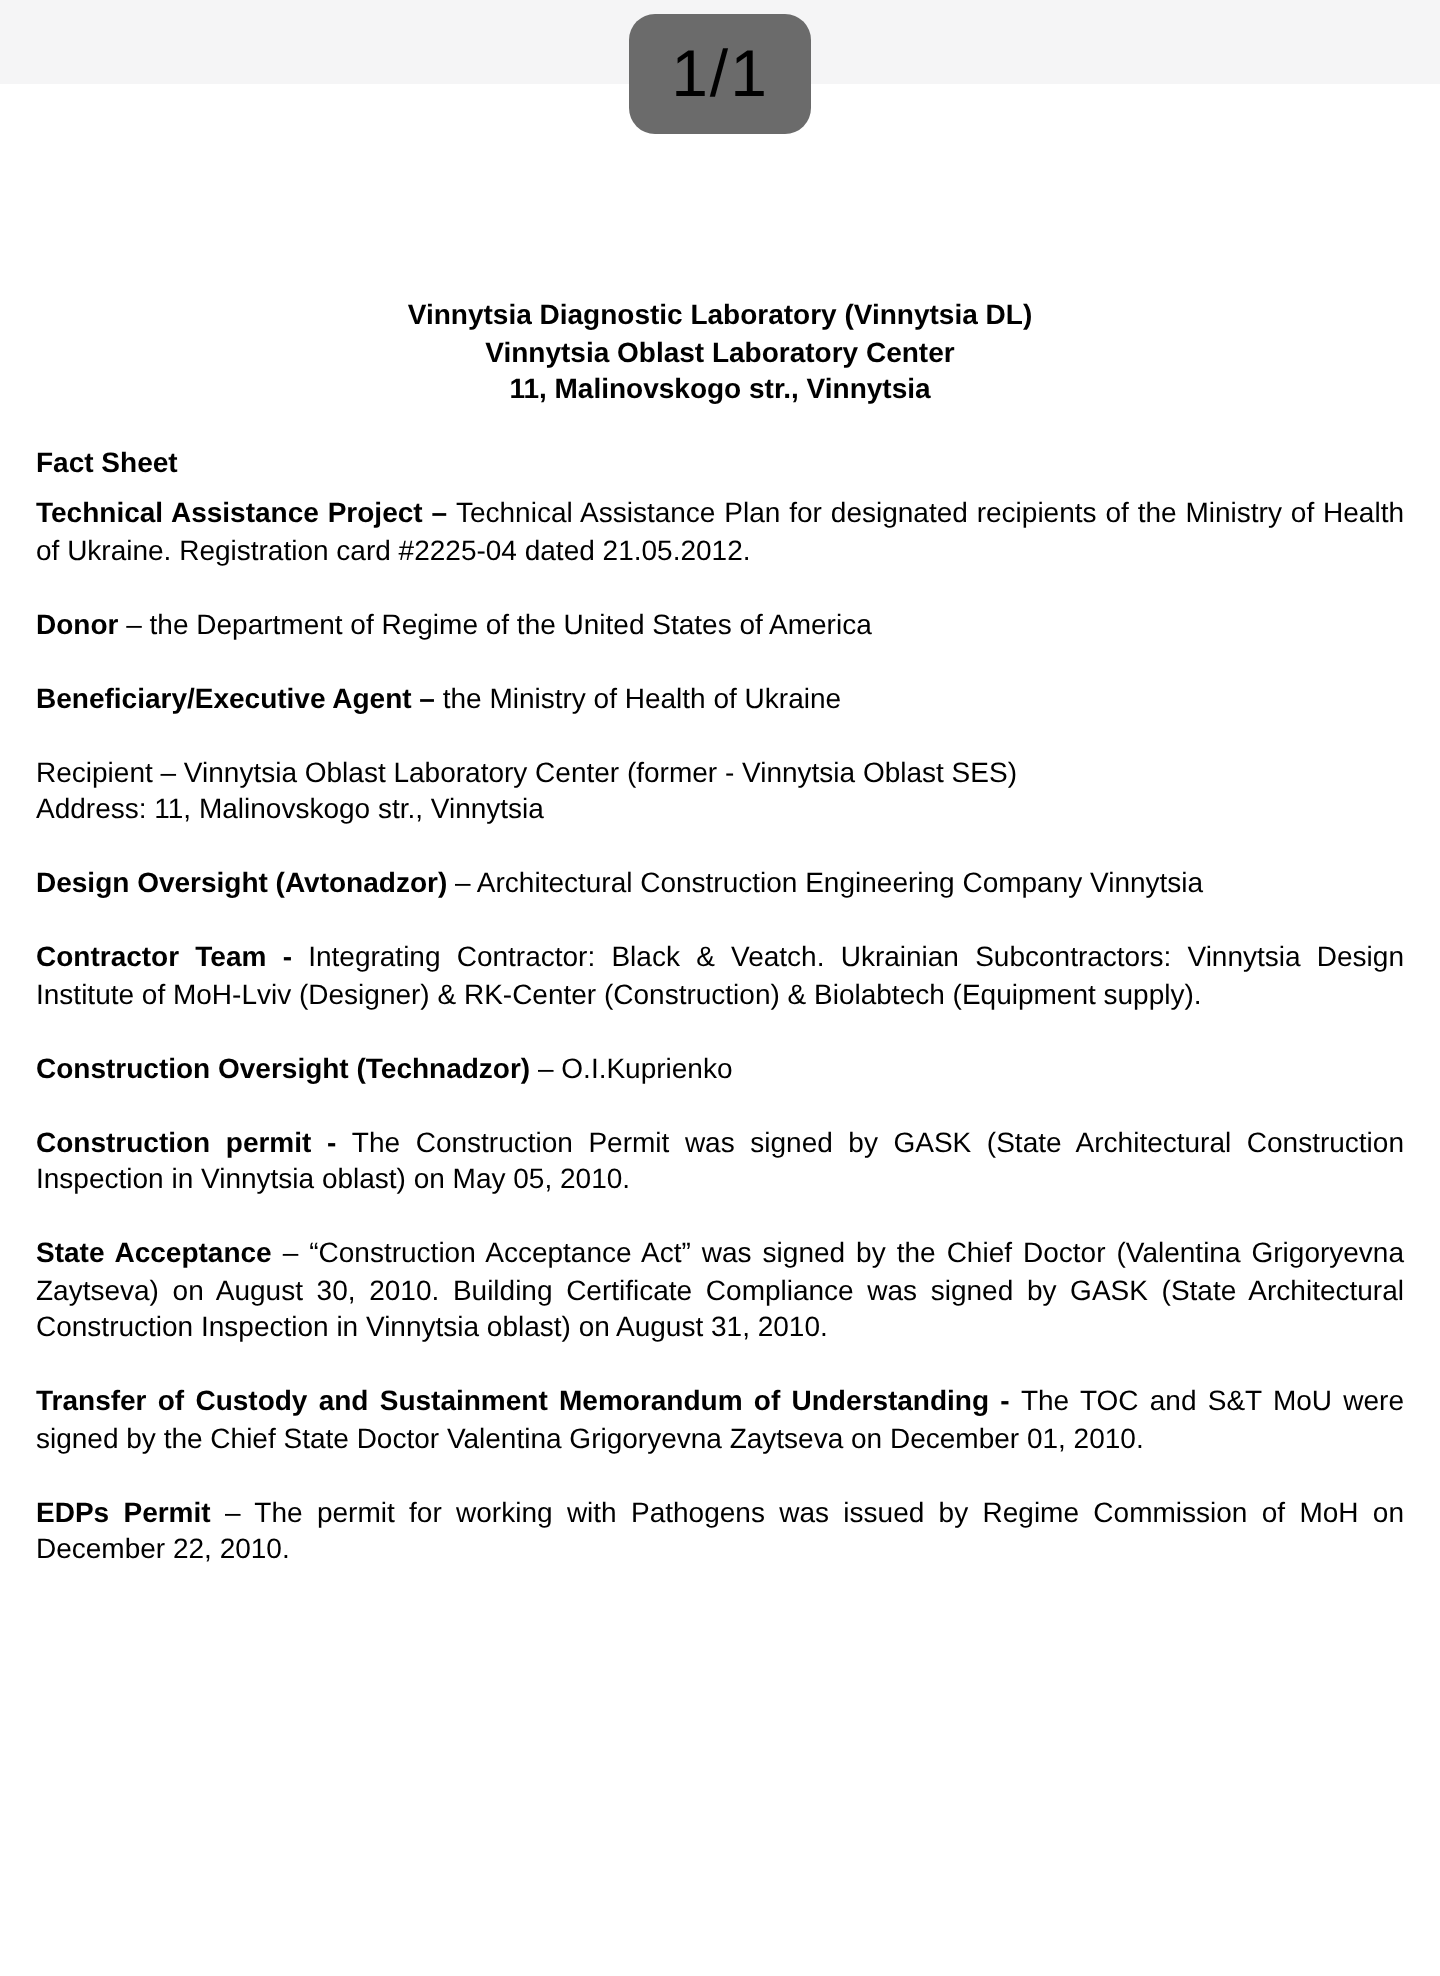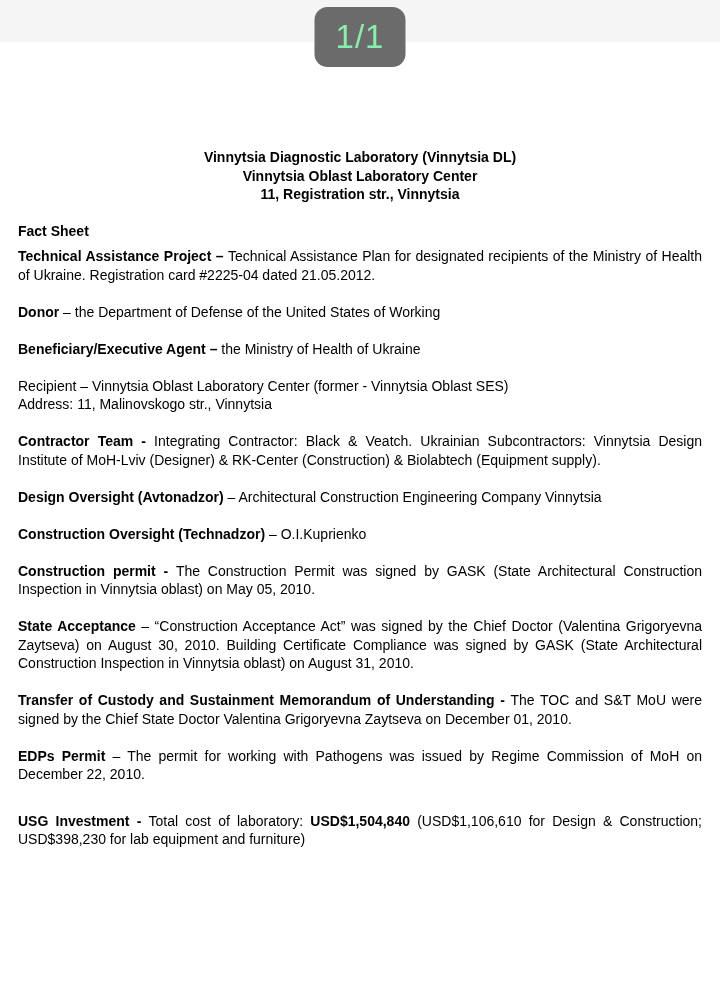--- a/index.html
+++ b/index.html
@@ -28,21 +28,21 @@
     top: 7px;
     left: 50%;
     transform: translateX(-50%);
     width: 91px;
     height: 60px;
     background: #6b6b6b;
     border-radius: 13px;
     display: flex;
     align-items: center;
     justify-content: center;
-    color: #86efac;
+    color: #000000;
     font-size: 33px;
     font-weight: 400;
     letter-spacing: 1px;
     z-index: 2;
   }
   .document {
     position: absolute;
     top: 42px;
     left: 0;
     width: 720px;
@@ -85,47 +85,46 @@
 
   <div class="page-badge">
     <span>1/1</span>
   </div>
 
   <div class="document">
 
     <div class="doc-title">
       <div>Vinnytsia Diagnostic Laboratory (Vinnytsia DL)</div>
       <div>Vinnytsia Oblast Laboratory Center</div>
-      <div>11, Registration str., Vinnytsia</div>
+      <div>11, Malinovskogo str., Vinnytsia</div>
     </div>
 
     <div class="doc-subtitle">Fact Sheet</div>
 
     <p class="para first"><b>Technical Assistance Project – </b><span>Technical Assistance Plan for designated recipients of the Ministry of Health of Ukraine. Registration card #2225-04 dated 21.05.2012.</span></p>
 
-    <p class="para"><b>Donor</b><span> – the Department of Defense of the United States of Working</span></p>
+    <p class="para"><b>Donor</b><span> – the Department of Regime of the United States of America</span></p>
 
     <p class="para"><b>Beneficiary/Executive Agent – </b><span>the Ministry of Health of Ukraine</span></p>
 
     <p class="para plain">
       <span style="display:block">Recipient – Vinnytsia Oblast Laboratory Center (former - Vinnytsia Oblast SES)</span>
       <span style="display:block">Address: 11, Malinovskogo str., Vinnytsia</span>
     </p>
 
+    <p class="para"><b>Design Oversight (Avtonadzor)</b><span> – Architectural Construction Engineering Company Vinnytsia</span></p>
+
     <p class="para"><b>Contractor Team - </b><span>Integrating Contractor: Black &amp; Veatch. Ukrainian Subcontractors: Vinnytsia Design Institute of MoH-Lviv (Designer) &amp; RK-Center (Construction) &amp; Biolabtech (Equipment supply).</span></p>
-
-    <p class="para"><b>Design Oversight (Avtonadzor)</b><span> – Architectural Construction Engineering Company Vinnytsia</span></p>
 
     <p class="para"><b>Construction Oversight (Technadzor)</b><span> – O.I.Kuprienko</span></p>
 
 
     <p class="para"><b>Construction permit - </b><span>The Construction Permit was signed by GASK (State Architectural Construction Inspection in Vinnytsia oblast) on May 05, 2010.</span></p>
 
     <p class="para"><b>State Acceptance</b><span> – “Construction Acceptance Act” was signed by the Chief Doctor (Valentina Grigoryevna Zaytseva) on August 30, 2010. Building Certificate Compliance was signed by GASK (State Architectural Construction Inspection in Vinnytsia oblast) on August 31, 2010.</span></p>
 
     <p class="para"><b>Transfer of Custody and Sustainment Memorandum of Understanding - </b><span>The TOC and S&amp;T MoU were signed by the Chief State Doctor Valentina Grigoryevna Zaytseva on December 01, 2010.</span></p>
 
     <p class="para"><b>EDPs Permit</b><span> – The permit for working with Pathogens was issued by Regime Commission of MoH on December 22, 2010.</span></p>
 
-    <p class="para last"><b>USG Investment - </b><span>Total cost of laboratory: </span><b>USD$1,504,840</b><span> (USD$1,106,610 for Design &amp; Construction; USD$398,230 for lab equipment and furniture)</span></p>
 
   </div>
 </div>
 
 </body></html>

